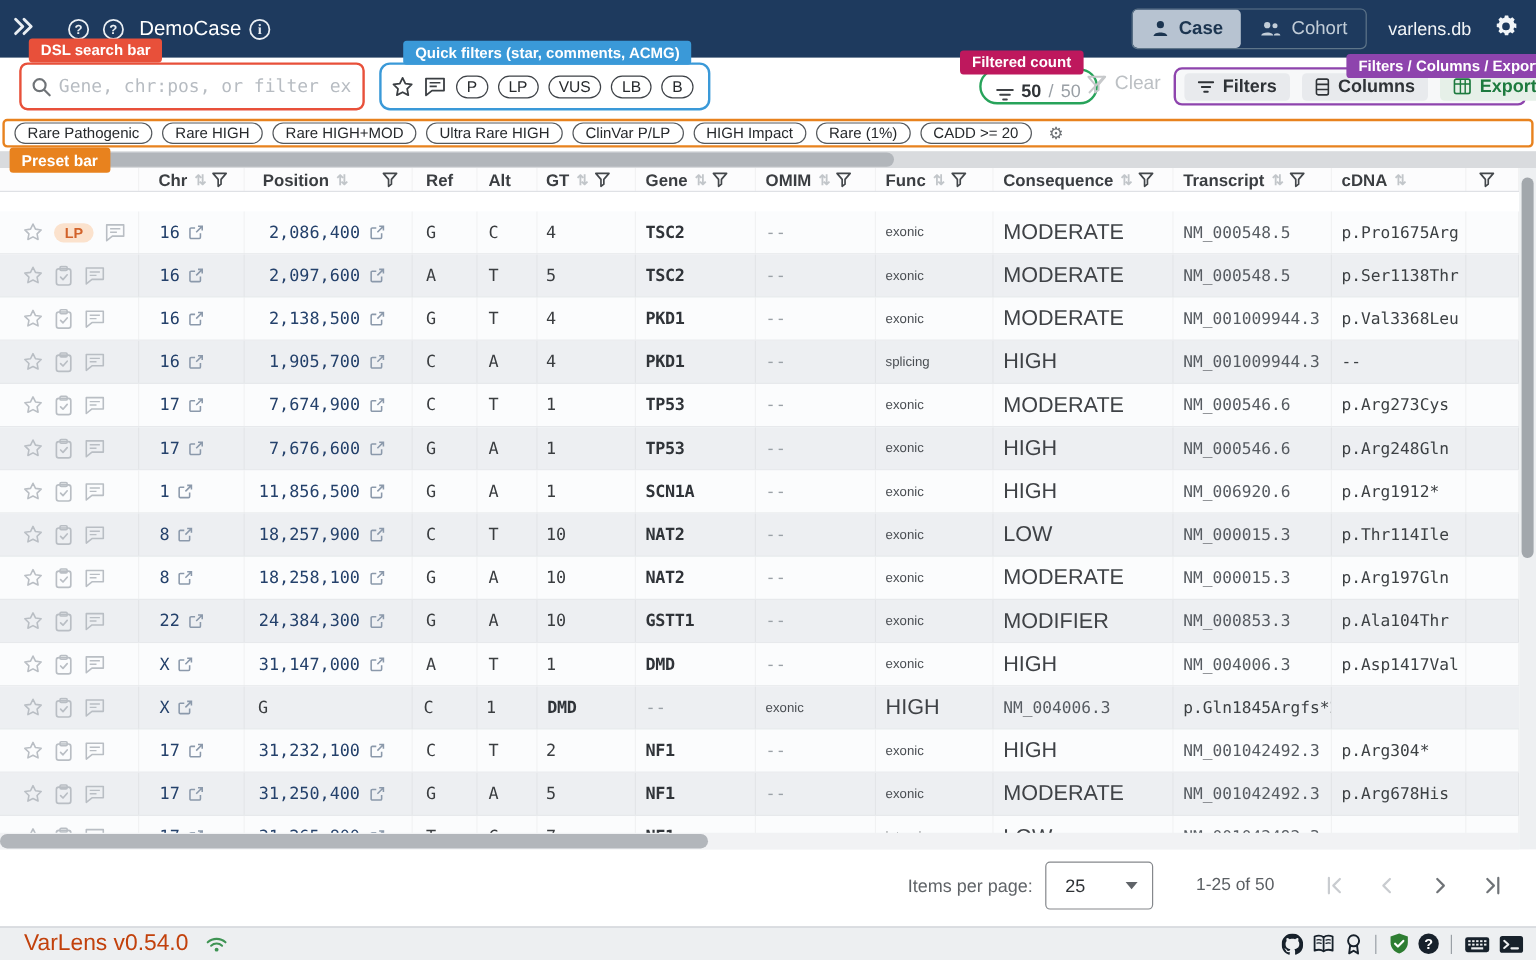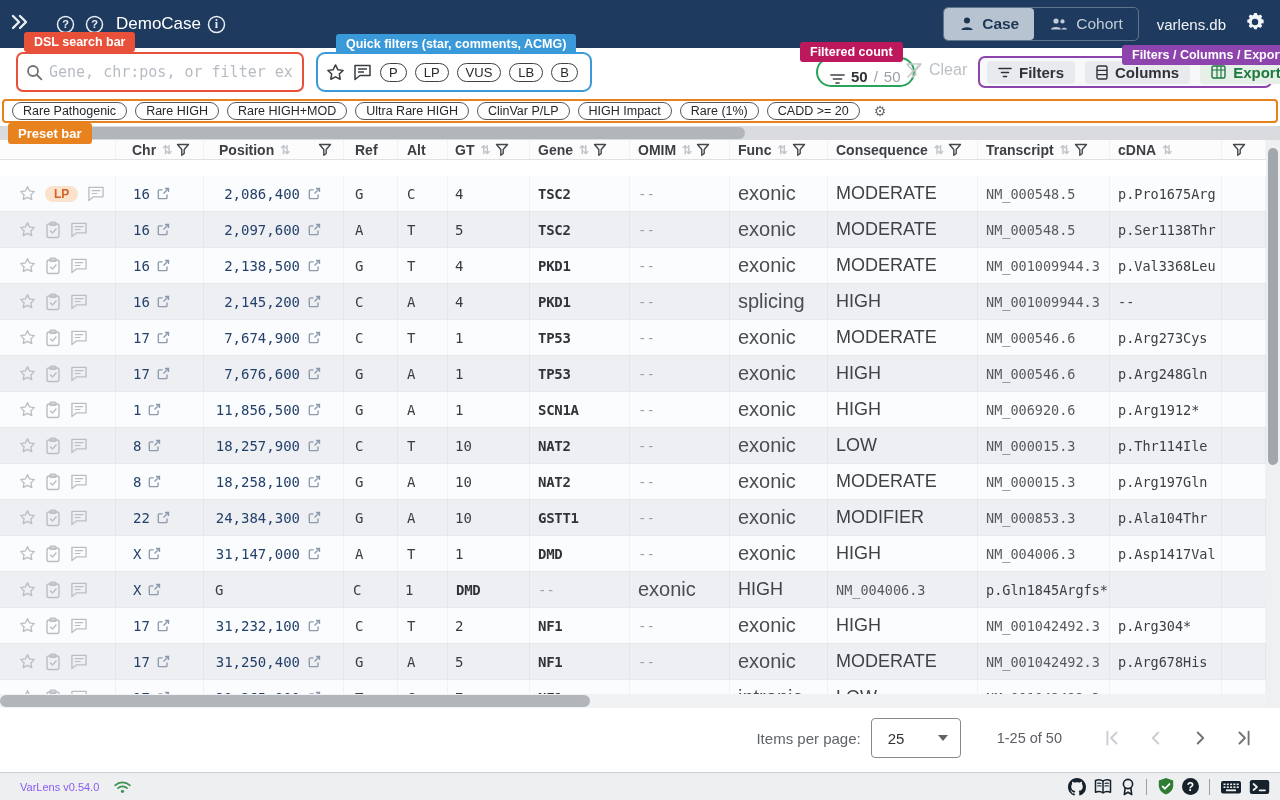--- a/index.html
+++ b/index.html
@@ -69,39 +69,39 @@
   .trow { height:36px; border-bottom:1px solid #e7e9ec; background:#fbfcfd; }
   .trow:nth-child(even) { background:#edeff2; }
   .td { display:flex; align-items:center; font-size:14px; color:#3a3d40; padding-left:8px; border-right:1px solid rgba(0,0,0,0.04); overflow:hidden; white-space:nowrap; }
   .td-icons { gap:9px; padding-left:19px; }
   .td-chr { padding-left:17px; gap:7px; }
   .td-pos { justify-content:flex-end; padding-right:22px; gap:8px; }
   .td-ref { padding-left:11px; } .td-alt { padding-left:9px; } .td-gt { padding-left:7px; }
   .navy { color:#24416b; }
   .td-gene { font-family:"DejaVu Sans Mono", monospace; font-weight:bold; color:#303439; letter-spacing:-0.3px; }
   .td-omim { color:#9ba1a7; font-family:"DejaVu Sans Mono", monospace; }
-  .td-func { color:#4a4e53; font-size:20px; }
+  .td-func { color:#4a4e53; font-size:11px; }
   .td-csq { color:#3f4246; font-size:18px; }
   .td-tx { font-family:"DejaVu Sans Mono", monospace; font-size:13.5px; color:#565b61; }
   .td-cdna { font-family:"DejaVu Sans Mono", monospace; font-size:13.5px; color:#3c4043; }
   .lp-badge { background:#fbe2cd; color:#d2622a; font-weight:bold; font-size:12px; border-radius:9px; padding:1px 9px; font-family:"Liberation Sans", sans-serif; }
   .row-ic { display:flex; align-items:center; }
 
   
   .paginator { position:absolute; left:0; top:708px; width:1280px; height:60px; background:#fff; display:flex; align-items:center; justify-content:flex-end; gap:0; padding-right:14px; }
   .ipp-label { color:#606468; font-size:15px; margin-right:10px; }
   .page-size { width:90px; height:40px; border:1px solid #85888c; border-radius:4px; display:flex; align-items:center; justify-content:space-between; padding:0 12px 0 16px; color:#2f3337; font-size:15px; cursor:pointer; background:#fff; }
   .caret-down { width:0; height:0; border-left:5px solid transparent; border-right:5px solid transparent; border-top:6px solid #5f6368; }
   .range-label { color:#5c6064; font-size:14.5px; margin:0 28px 0 36px; }
   .pg-btn { width:44px; height:44px; display:flex; align-items:center; justify-content:center; }
   .pg-disabled { color:#c9ccd0; } .pg-enabled { color:#6f7377; }
 
   
   .status-bar { position:absolute; left:0; top:772px; width:1280px; height:28px; background:#edeff1; border-top:1px solid #ccd0d4; display:flex; align-items:center; }
-  .sb-version { color:#8b5cf6; font-size:11px; margin-left:20px; }
+  .sb-version { color:#c2410c; font-size:19px; margin-left:20px; }
   .sb-right { position:absolute; right:10px; top:0; height:27px; display:flex; align-items:center; gap:7px; }
   .sb-sep { width:1px; height:16px; background:#9aa0a6; margin:0 3px; }
   .sb-help { width:17px; height:17px; border-radius:50%; background:#17212b; color:#fff; font-weight:bold; font-size:12px; display:flex; align-items:center; justify-content:center; }
   svg { flex-shrink:0; }
 </style>
 </head>
 <body>
 
 <div class="page">
 
@@ -524,21 +524,21 @@
           </span>
         </div>
         <div class="td td-chr">
           <span class="mono navy">16</span>
           <svg width="13" height="13" viewBox="0 0 14 14">
             <path d="M10.8 8v3.6a1 1 0 0 1-1 1H2.4a1 1 0 0 1-1-1V4.2a1 1 0 0 1 1-1H6" fill="none" stroke="#8b99ab" stroke-width="1.4"></path>
             <path d="M8.6 1.6h3.8v3.8M12.2 1.8L7 7" fill="none" stroke="#8b99ab" stroke-width="1.4"></path>
           </svg>
         </div>
         <div class="td td-pos">
-          <span class="mono navy">2,145,200</span>
+          <span class="mono navy">1,905,700</span>
           <svg width="13" height="13" viewBox="0 0 14 14">
             <path d="M10.8 8v3.6a1 1 0 0 1-1 1H2.4a1 1 0 0 1-1-1V4.2a1 1 0 0 1 1-1H6" fill="none" stroke="#8b99ab" stroke-width="1.4"></path>
             <path d="M8.6 1.6h3.8v3.8M12.2 1.8L7 7" fill="none" stroke="#8b99ab" stroke-width="1.4"></path>
           </svg>
         </div>
         <div class="td td-ref mono">C</div>
         <div class="td td-alt mono">A</div>
         <div class="td td-gt mono">4</div>
         <div class="td td-gene">PKD1</div>
         <div class="td td-omim">--</div>

